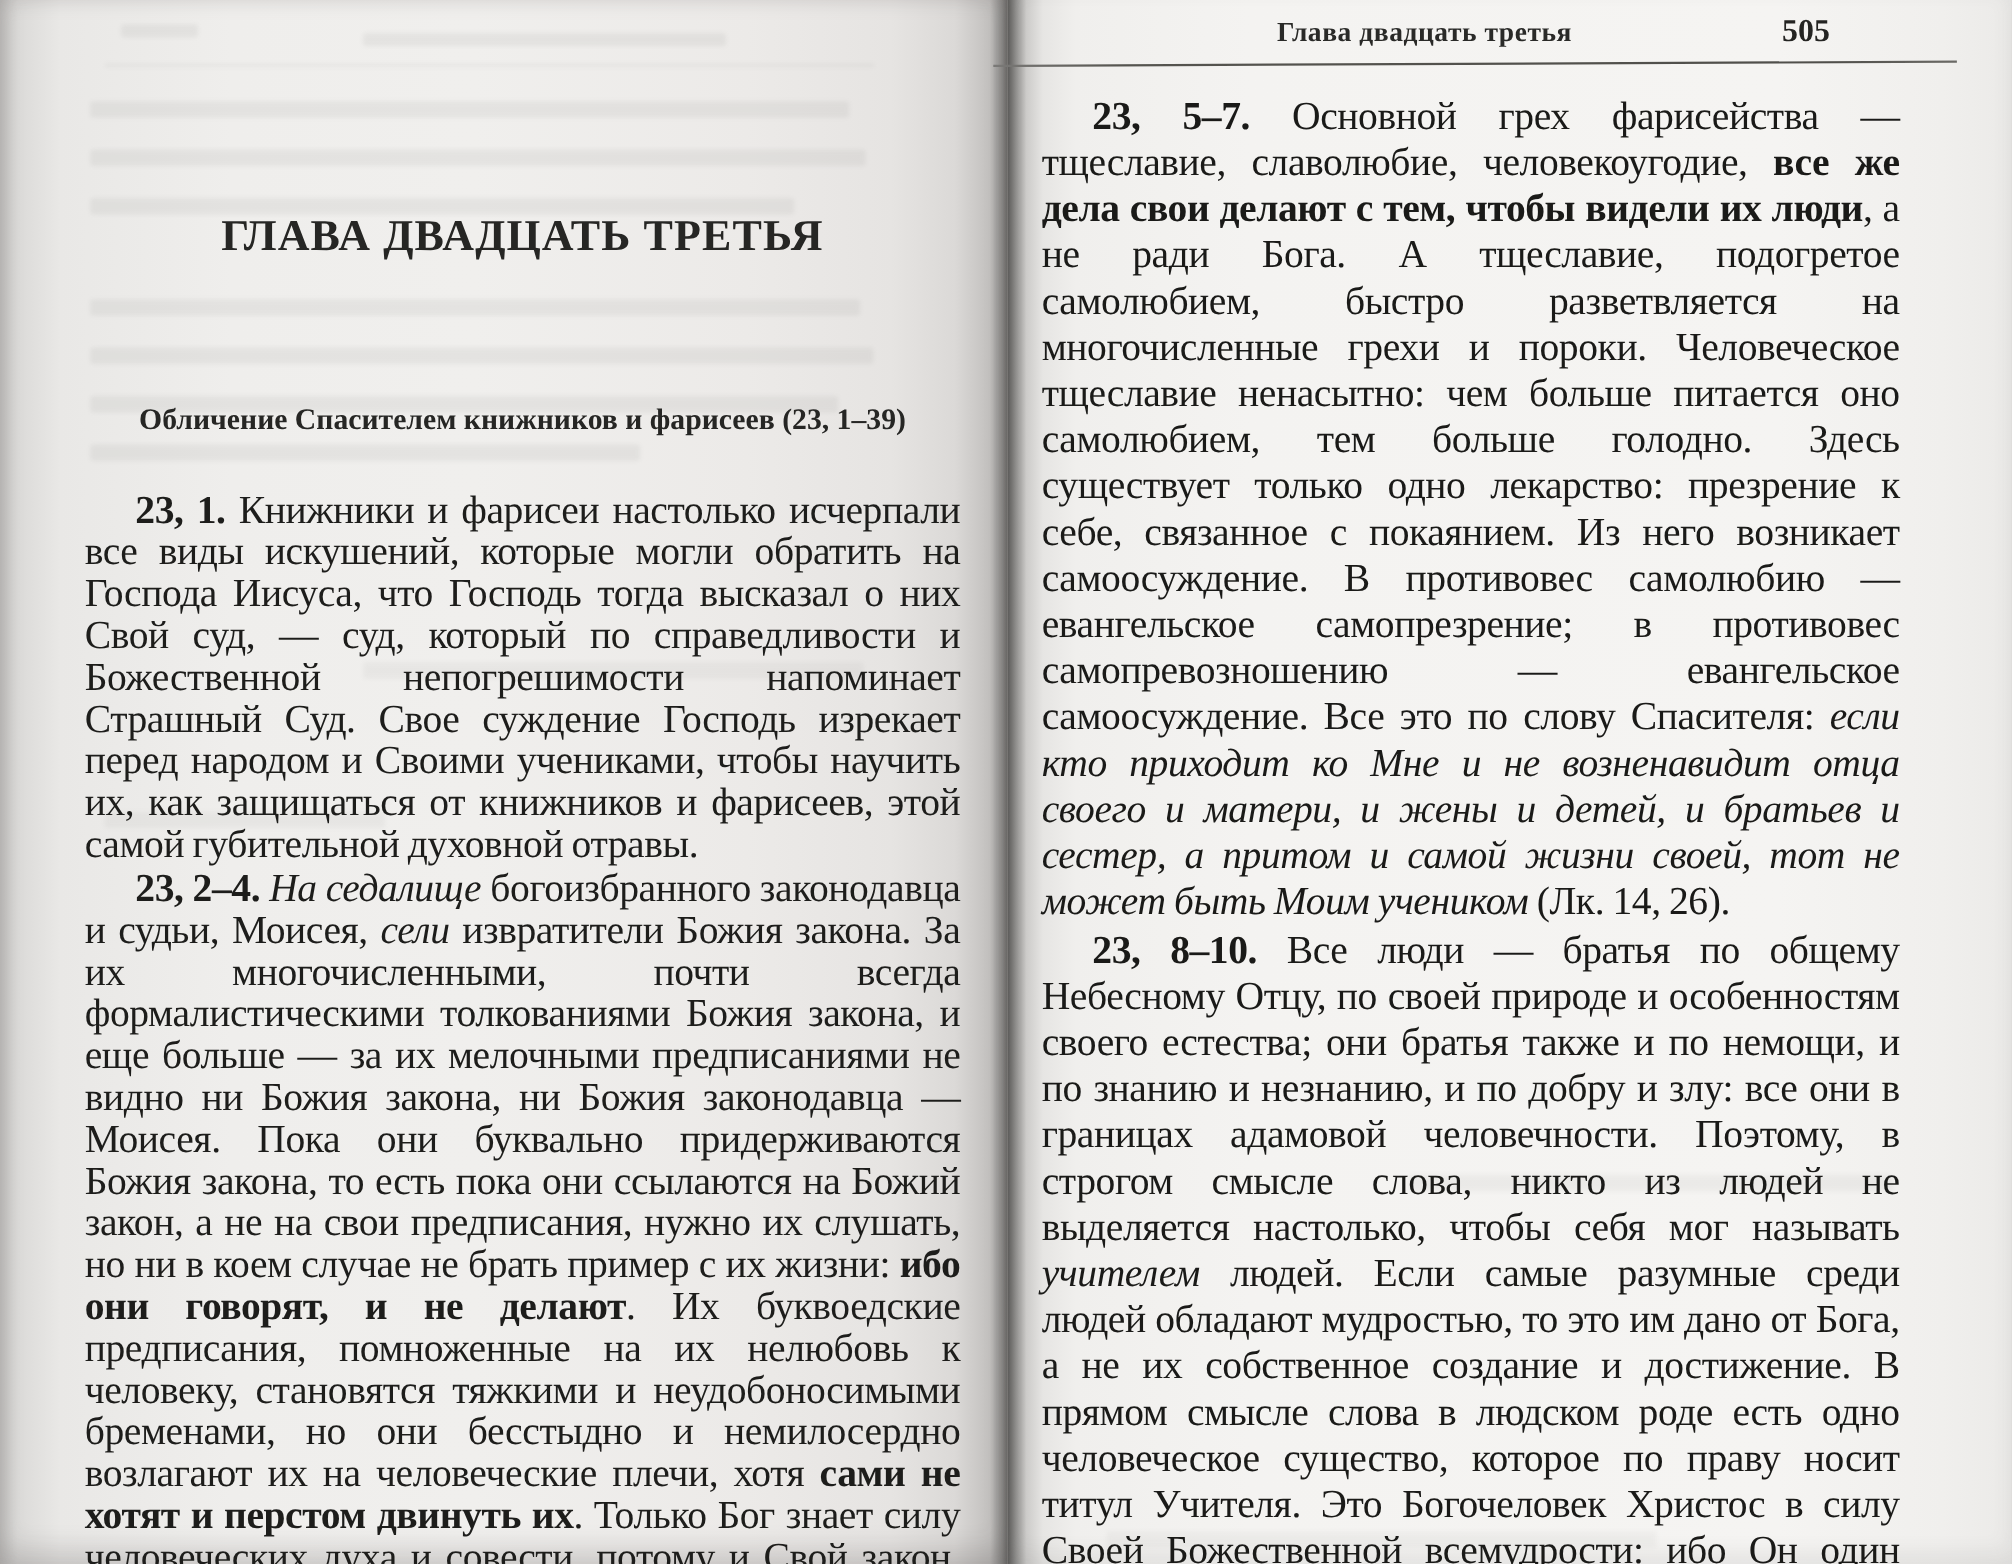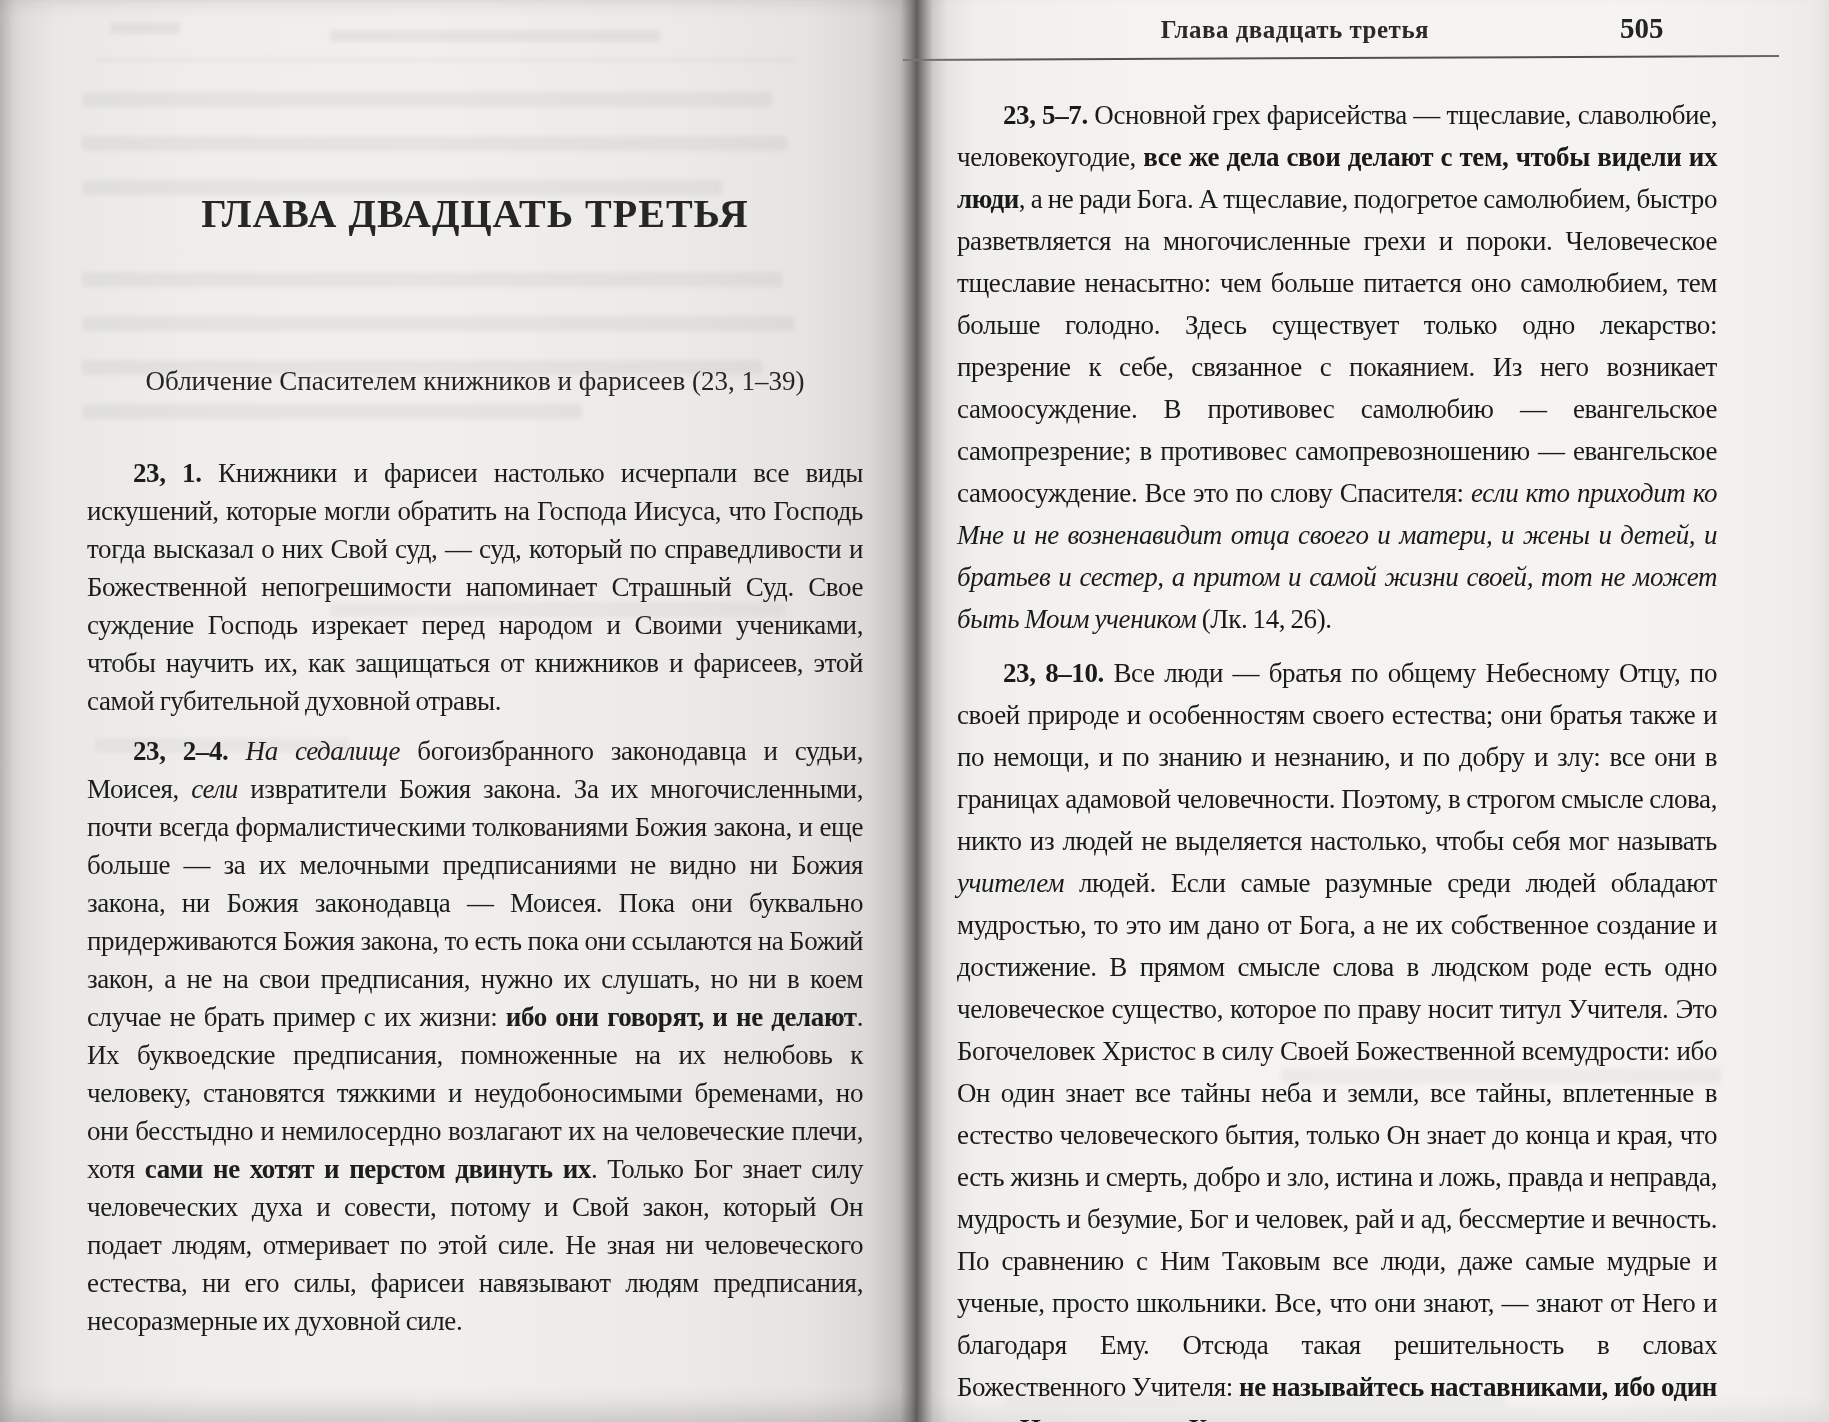--- a/index.html
+++ b/index.html
@@ -27,27 +27,27 @@
       #f0efed 62px,#f4f3f1 220px,#f5f4f2 700px,#f0efed 850px,#ebeae8 913px);
     box-shadow:inset 0 -10px 18px rgba(90,88,86,.10);
   }
 
   .chapter-title{
     position:absolute;left:75px;top:190px;width:800px;
     text-align:center;font-weight:700;font-size:40px;letter-spacing:1px;color:#262624;
   }
   .section-subtitle{
     position:absolute;left:75px;top:366px;width:800px;
-    text-align:center;font-weight:400;font-size:27px;color:#262624;
+    text-align:center;font-weight:700;font-size:27px;color:#262624;
   }
   .left-body{position:absolute;left:75px;top:442px;width:800px;}
   .right-body{position:absolute;left:945px;top:82px;width:784px;}
 
   .para{
-    margin:12px;font-size:27px;line-height:38px;text-align:justify;
+    margin:2px;font-size:36px;line-height:38px;text-align:justify;
     text-indent:46px;color:#1d1d1b;letter-spacing:-0.4px;word-spacing:-1px;
   }
   .right-body .para{line-height:42px;color:#1a1a18;}
   .seg-b{font-weight:700;}
   .seg-i{font-style:italic;}
 
   .running-head{
     position:absolute;left:945px;top:16px;width:700px;
     text-align:center;font-weight:700;font-size:25px;letter-spacing:.5px;color:#2a2a28;
   }

